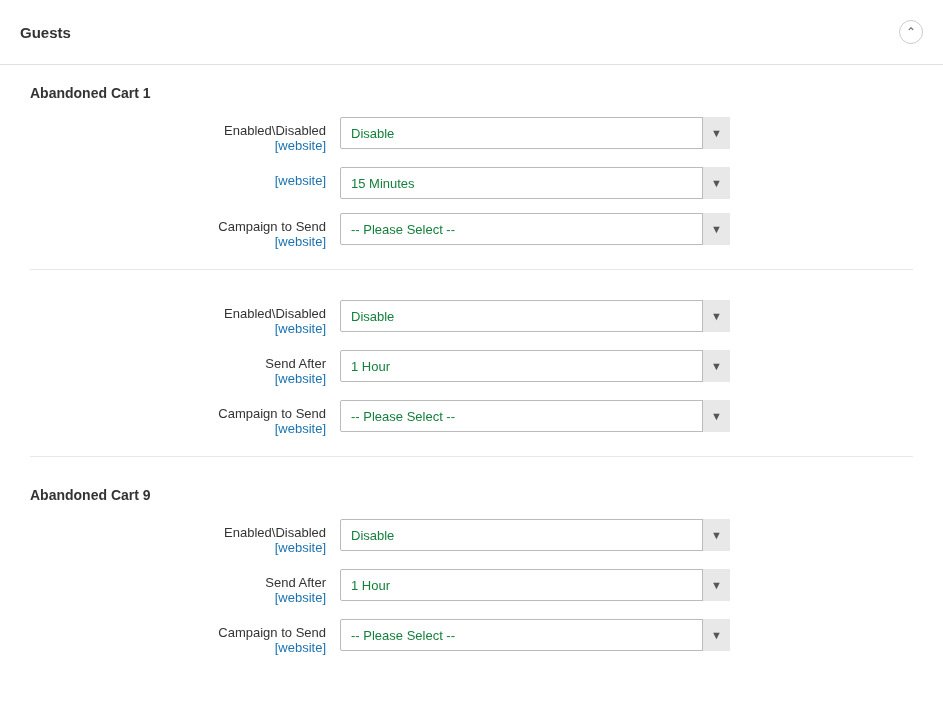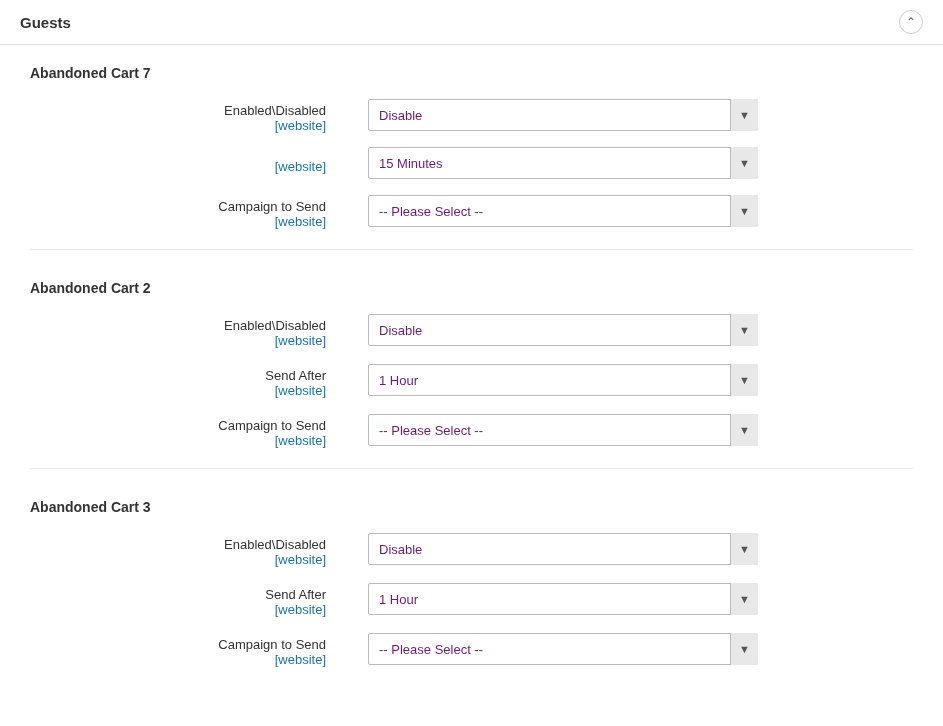--- a/index.html
+++ b/index.html
@@ -14,21 +14,21 @@
 
     .page-container {
       width: 100%;
       padding: 0;
     }
 
     .section-header {
       display: flex;
       align-items: center;
       justify-content: space-between;
-      padding: 10px 20px;
+      padding: 20px 20px;
       border-bottom: 1px solid #e0e0e0;
       background: #fff;
     }
 
     .section-title {
       font-size: 15px;
       font-weight: 600;
       color: #333;
     }
 
@@ -57,23 +57,22 @@
     .cart-title {
       font-size: 14px;
       font-weight: 600;
       color: #333;
       margin-bottom: 16px;
       padding-left: 0;
     }
 
     .form-row {
       display: flex;
-      align-items: center;
+      align-items: flex-start;
       margin-bottom: 14px;
-      gap: 28px;
     }
 
     .label-col {
       width: 310px;
       text-align: right;
       padding-right: 14px;
       padding-top: 6px;
       flex-shrink: 0;
     }
 
@@ -96,21 +95,21 @@
 
     .select-wrapper {
       position: relative;
       width: 390px;
     }
 
     .form-select {
       width: 100%;
       padding: 6px 30px 6px 10px;
       font-size: 13px;
-      color: #701a75;
+      color: #15803d;
       background: #fff;
       border: 1px solid #bbb;
       border-radius: 2px;
       appearance: none;
       -webkit-appearance: none;
       cursor: pointer;
       height: 32px;
     }
 
     .select-arrow {
@@ -142,21 +141,21 @@
 <div class="page-container">
   <div class="section-header">
     <span class="section-title">Guests</span>
     <button class="collapse-btn" title="Collapse">
       <span>⌃</span>
     </button>
   </div>
 
   <div class="content-area" id="carts-container">
   <div class="cart-section">
-        <div class="cart-title">Abandoned Cart 7</div>
+        <div class="cart-title">Abandoned Cart 1</div>
         <div class="form-row">
           <div class="label-col">
             <span class="label-main">Enabled\Disabled</span>
             <span class="label-sub">[website]</span>
           </div>
           <div class="control-col">
             <div class="select-wrapper"><select class="form-select"><option value="Disable">Disable</option><option value="Enable">Enable</option></select><div class="select-arrow">▼</div></div>
           </div>
         </div>
         <div class="form-row">
@@ -172,21 +171,20 @@
             <span class="label-main">Campaign to Send</span>
             <span class="label-sub">[website]</span>
           </div>
           <div class="control-col">
             <div class="select-wrapper"><select class="form-select"><option value="-- Please Select --">-- Please Select --</option></select><div class="select-arrow">▼</div></div>
           </div>
         </div>
         <hr class="divider">
       </div>
       <div class="cart-section">
-        <div class="cart-title">Abandoned Cart 2</div>
         <div class="form-row">
           <div class="label-col">
             <span class="label-main">Enabled\Disabled</span>
             <span class="label-sub">[website]</span>
           </div>
           <div class="control-col">
             <div class="select-wrapper"><select class="form-select"><option value="Disable">Disable</option><option value="Enable">Enable</option></select><div class="select-arrow">▼</div></div>
           </div>
         </div>
         <div class="form-row">
@@ -203,21 +201,21 @@
             <span class="label-main">Campaign to Send</span>
             <span class="label-sub">[website]</span>
           </div>
           <div class="control-col">
             <div class="select-wrapper"><select class="form-select"><option value="-- Please Select --">-- Please Select --</option></select><div class="select-arrow">▼</div></div>
           </div>
         </div>
         <hr class="divider">
       </div>
       <div class="cart-section">
-        <div class="cart-title">Abandoned Cart 3</div>
+        <div class="cart-title">Abandoned Cart 9</div>
         <div class="form-row">
           <div class="label-col">
             <span class="label-main">Enabled\Disabled</span>
             <span class="label-sub">[website]</span>
           </div>
           <div class="control-col">
             <div class="select-wrapper"><select class="form-select"><option value="Disable">Disable</option><option value="Enable">Enable</option></select><div class="select-arrow">▼</div></div>
           </div>
         </div>
         <div class="form-row">

